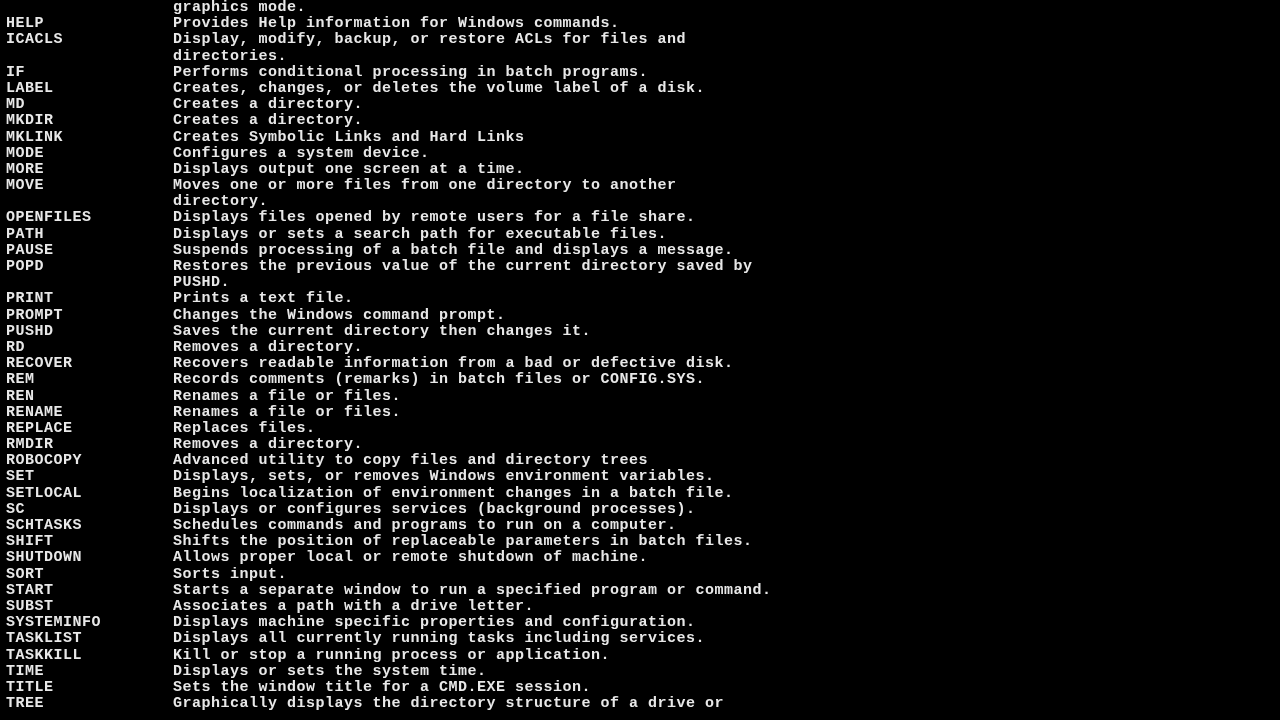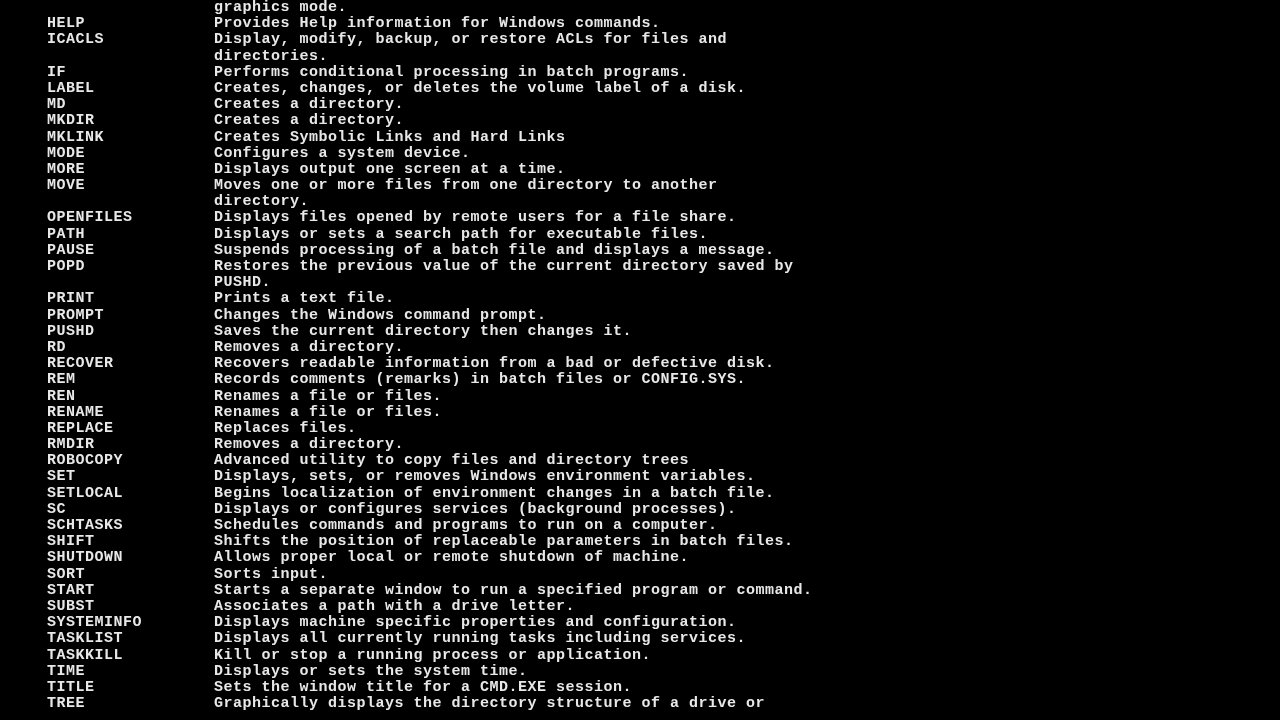--- a/index.html
+++ b/index.html
@@ -18,21 +18,20 @@
       height: 720px;
       overflow: hidden;
       padding: 0 6px;
       letter-spacing: 0.5px;
     }
     .terminal {
       white-space: pre;
     }
     .row {
       display: flex;
-      margin-left: 41px;
     }
     .cmd {
       width: 167px;
       flex-shrink: 0;
     }
     .desc {
       flex: 1;
     }
   </style>
 </head>

